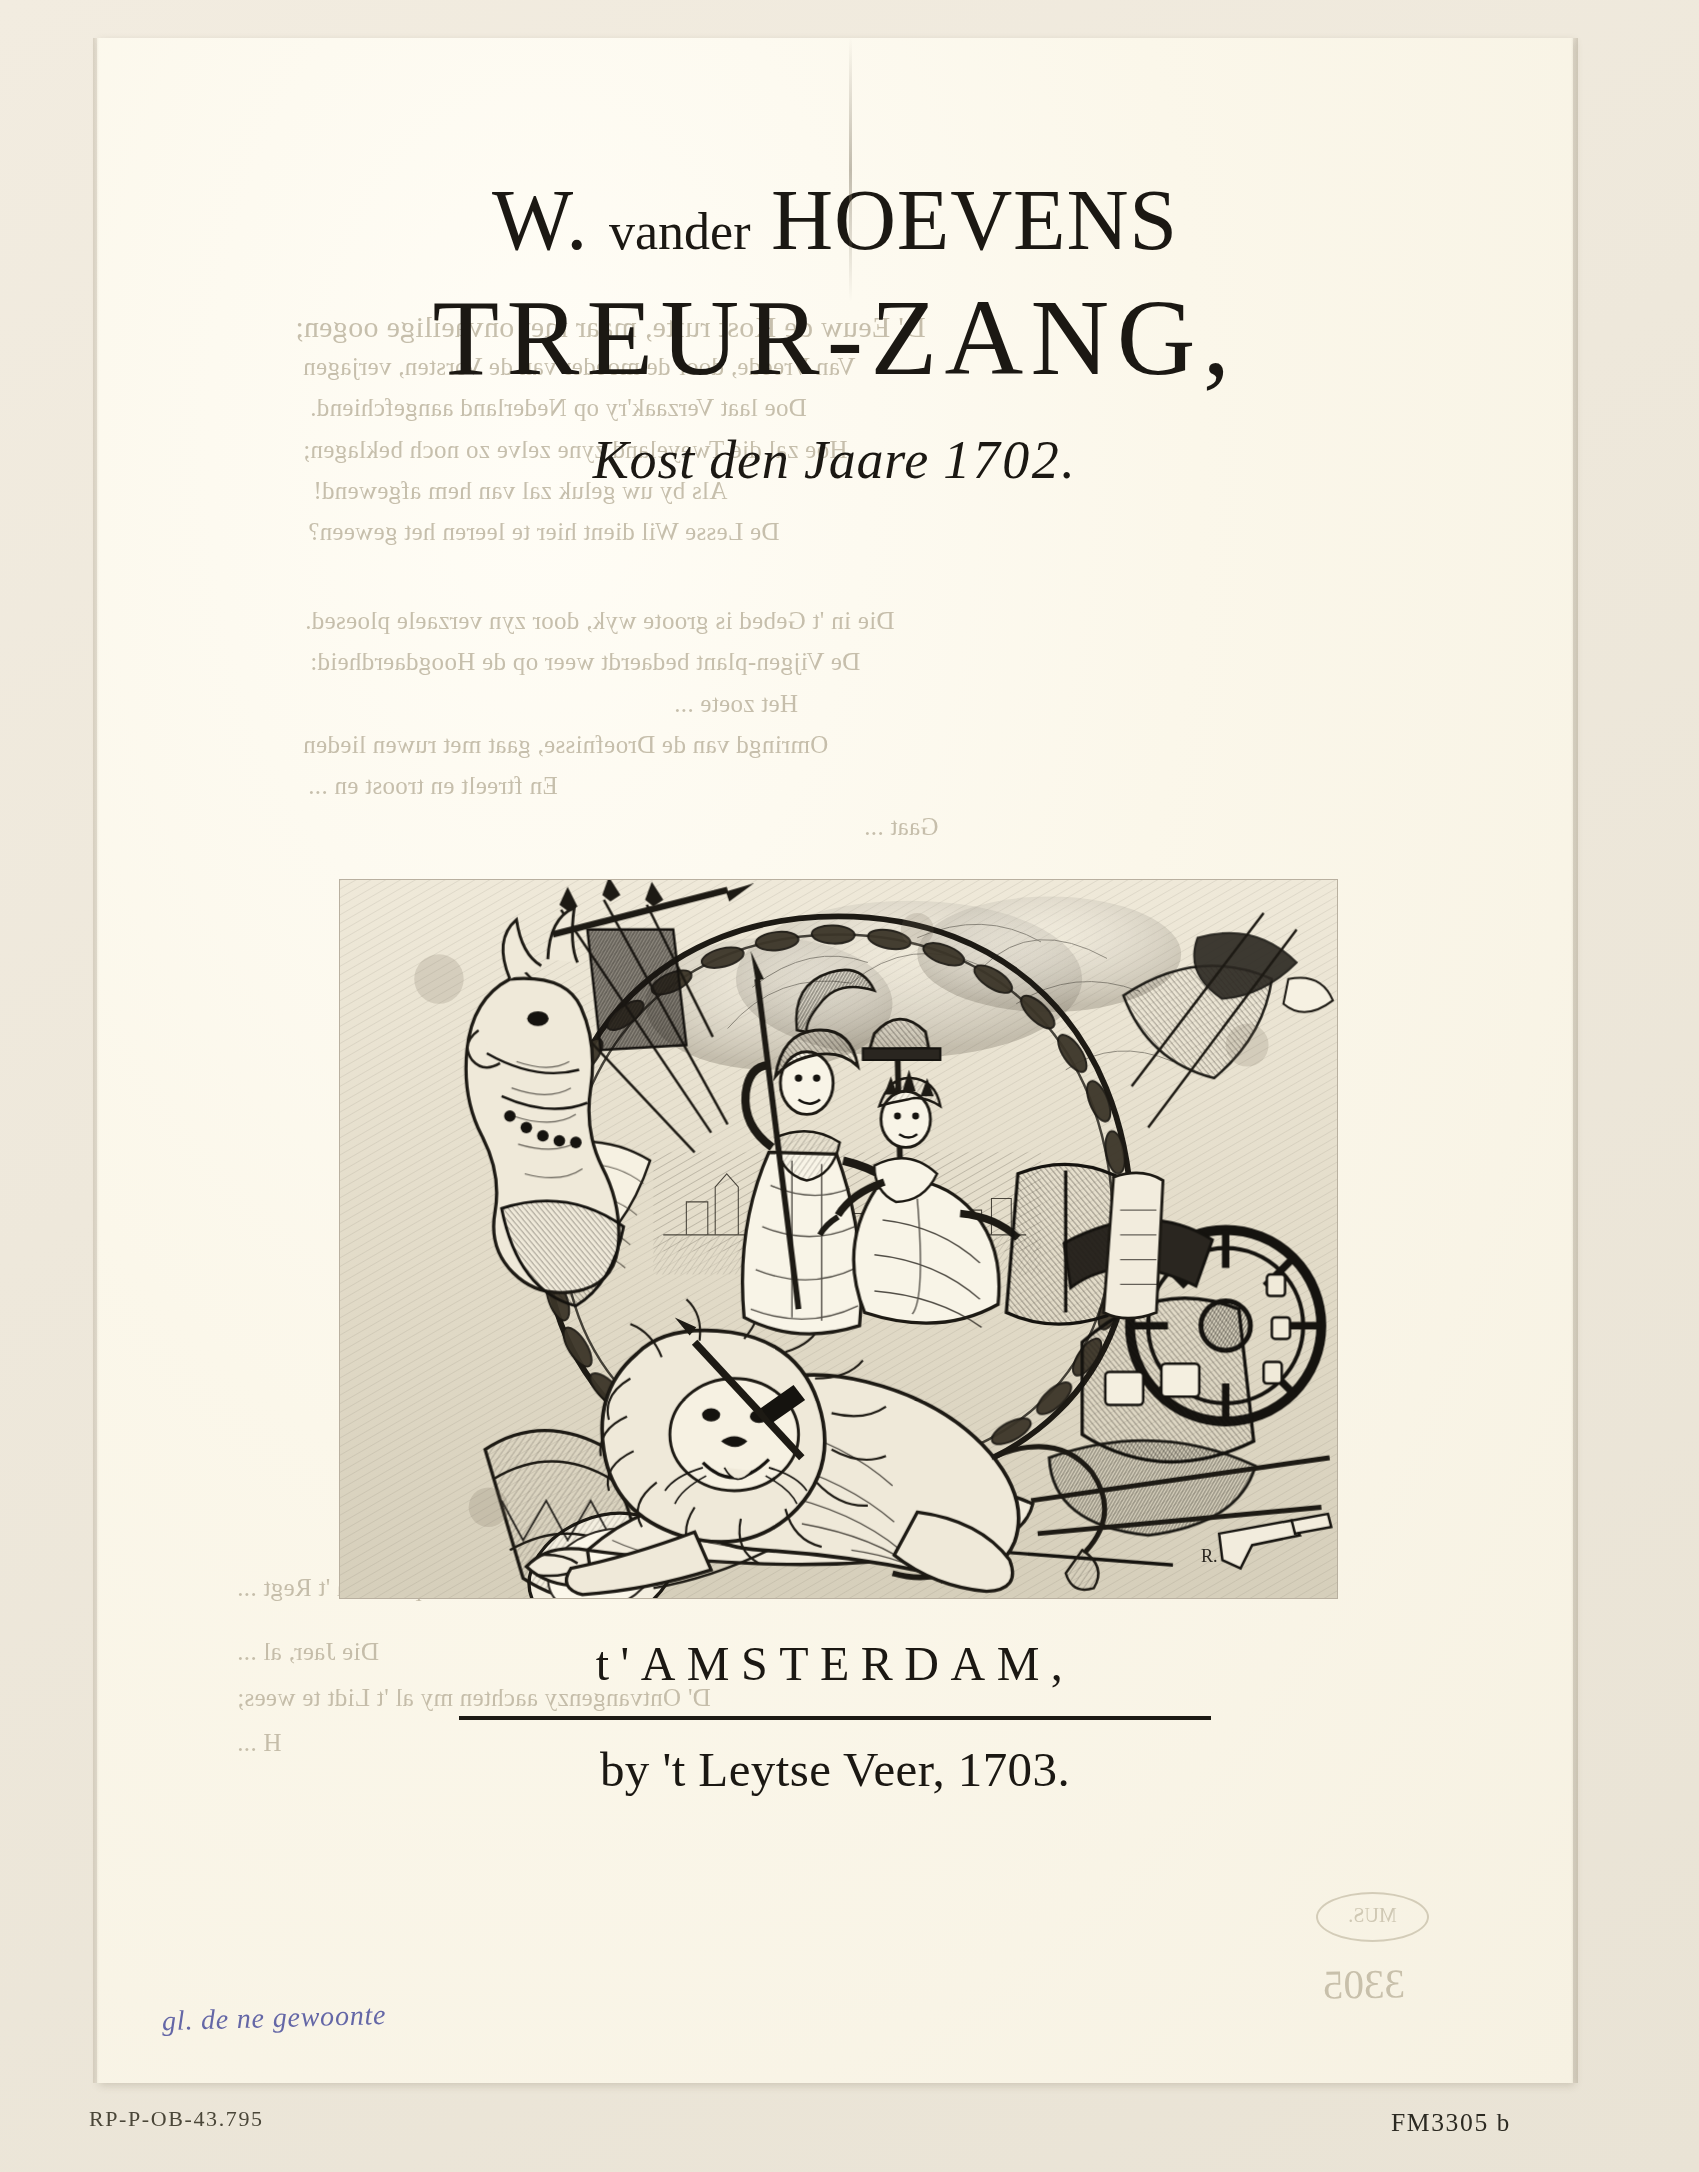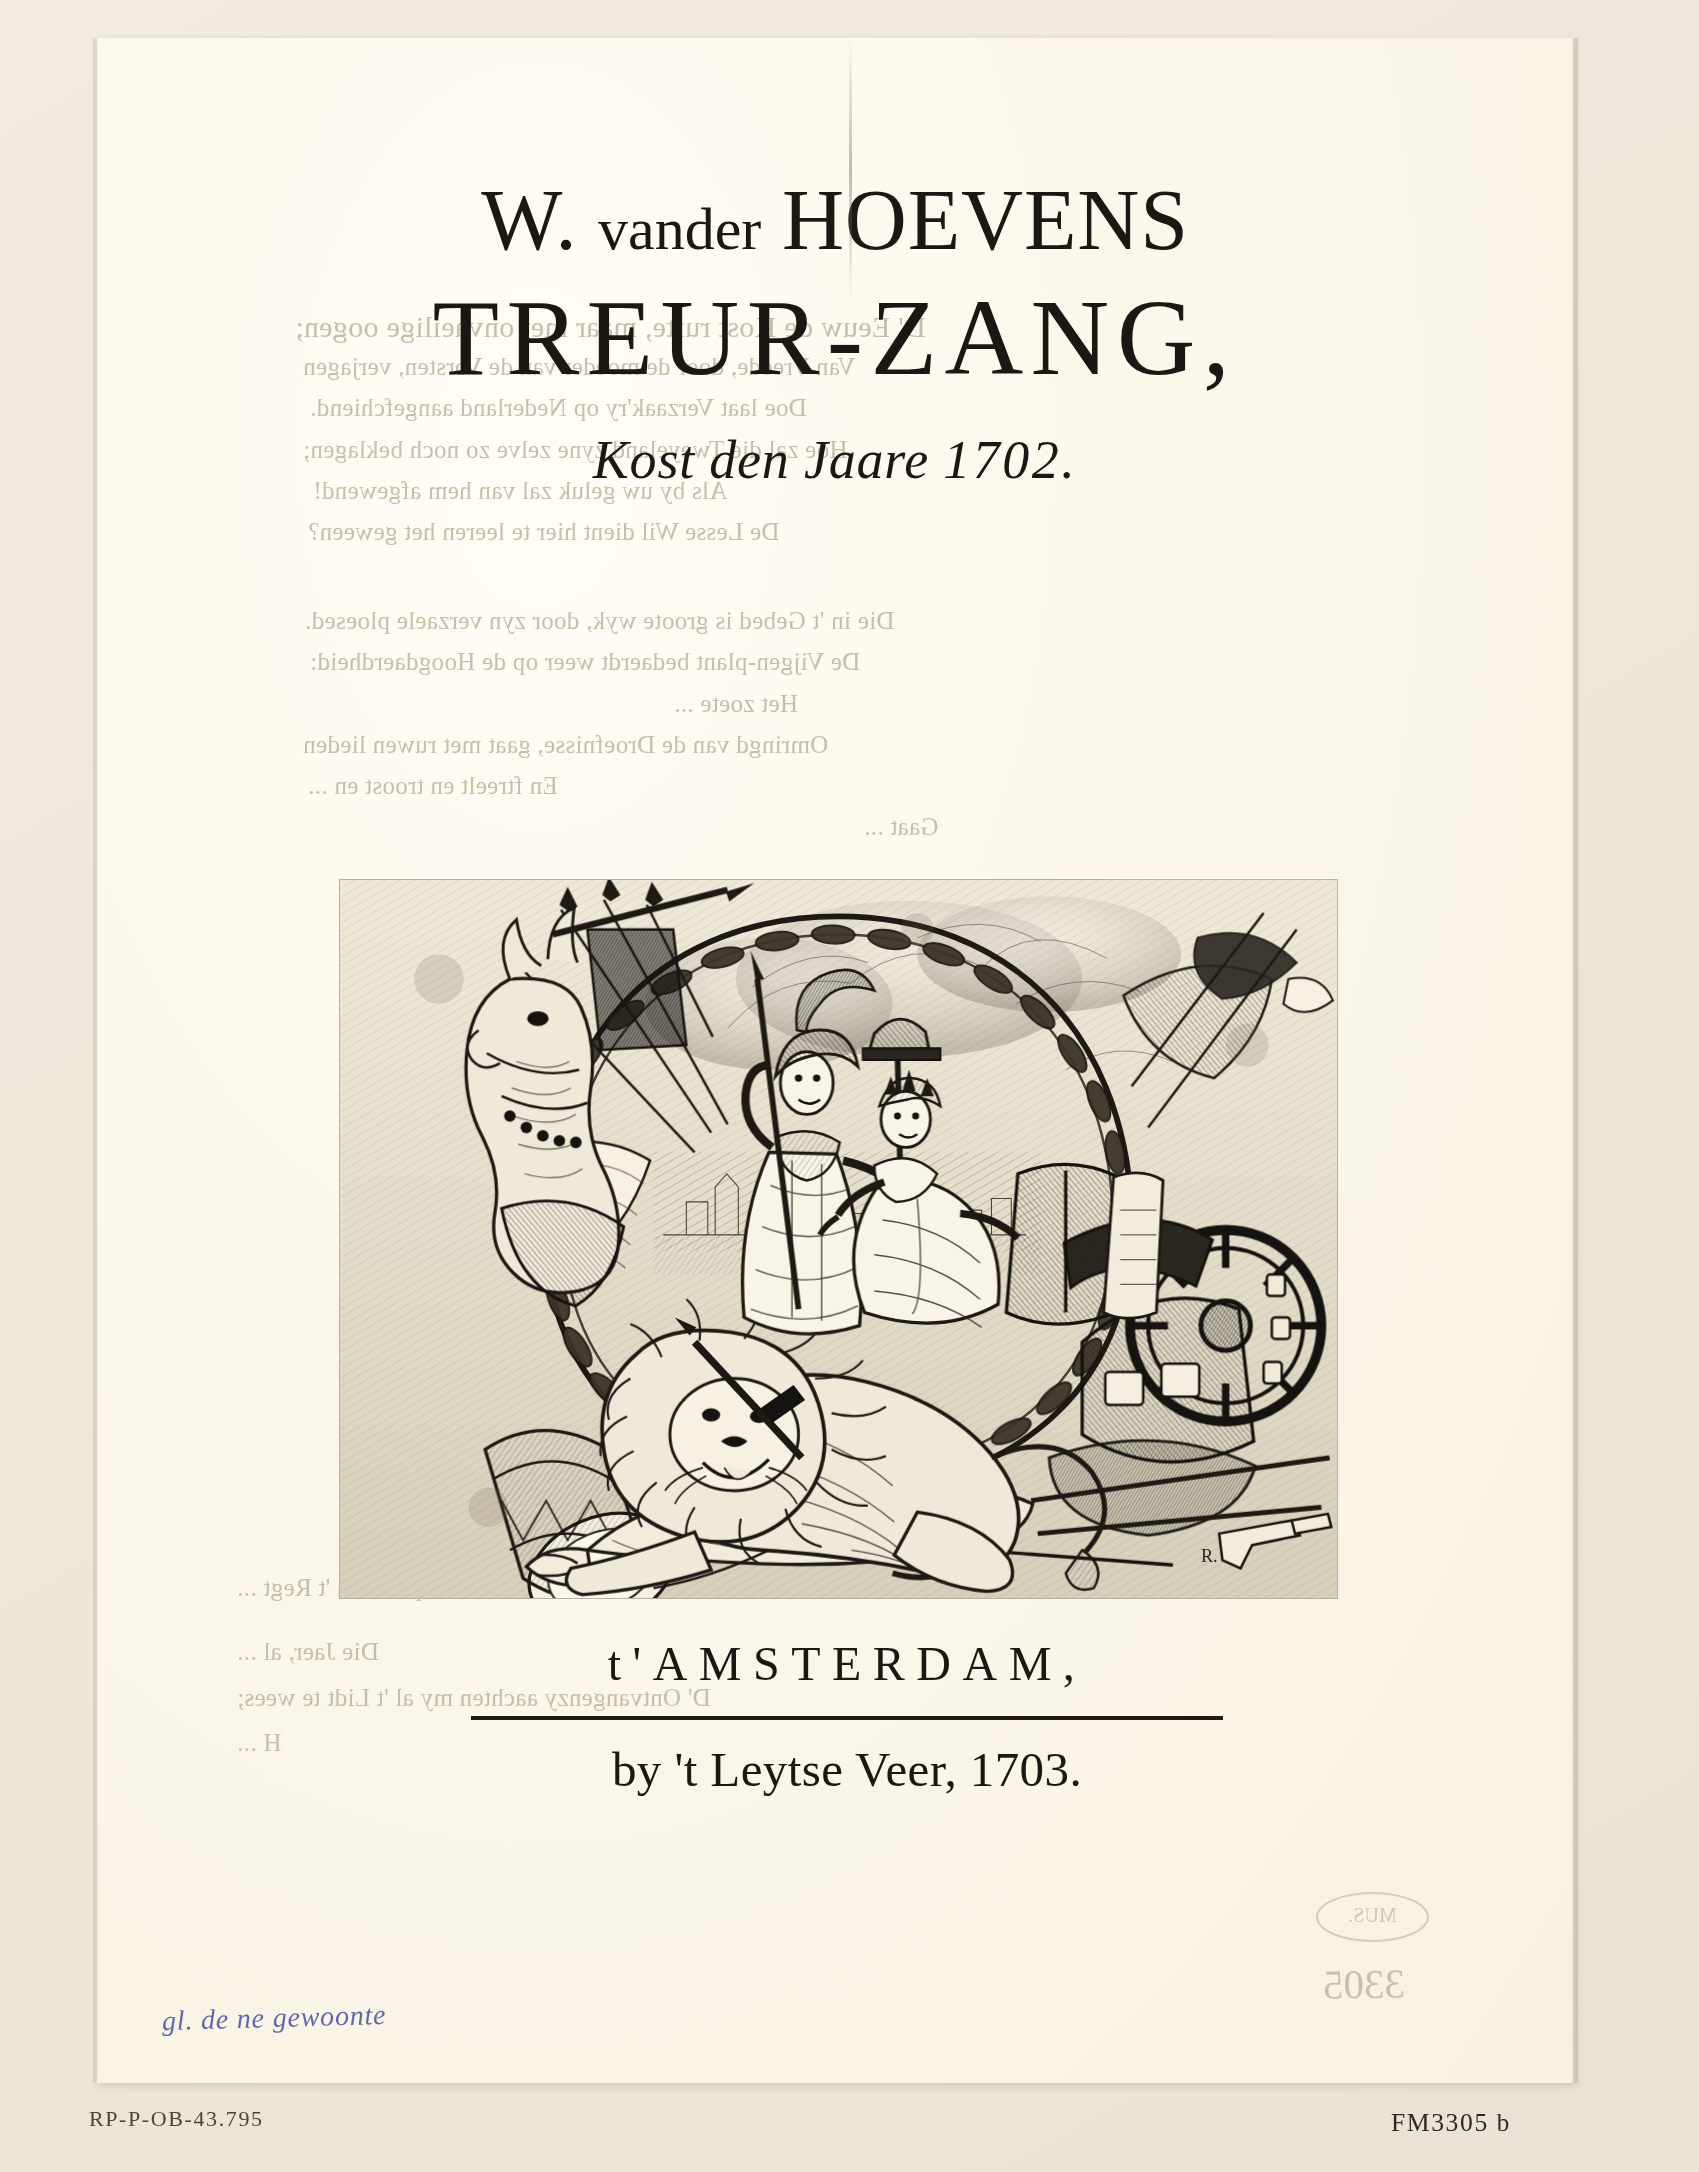--- a/index.html
+++ b/index.html
@@ -74,21 +74,21 @@
   }
   .line-author {
     margin-top: 139px;
     font-size: 79px;
     letter-spacing: 0.8px;
     line-height: 1;
     white-space: nowrap;
   }
   .line-author .sc-big { font-size: 86px; }
   .line-author .lower {
-    font-size: 60px;
+    font-size: 52px;
     letter-spacing: 0px;
   }
   .line-title {
     margin-top: 20px;
     font-size: 109px;
     letter-spacing: 7.4px;
     line-height: 1;
     white-space: nowrap;
   }
   .line-en {
@@ -109,21 +109,21 @@
     font-size: 54px;
     font-style: italic;
     letter-spacing: 0.8px;
     line-height: 1;
   }
   .line-year .num { font-style: italic; letter-spacing: 2.5px; }
 
   
   #imprint {
     position: absolute;
-    left: 12px;
+    left: 0;
     top: 1598px;
     width: 1476px;
     text-align: center;
     color: #1b1813;
   }
   .city {
     font-size: 48px;
     letter-spacing: 11.5px;
     white-space: nowrap;
   }

